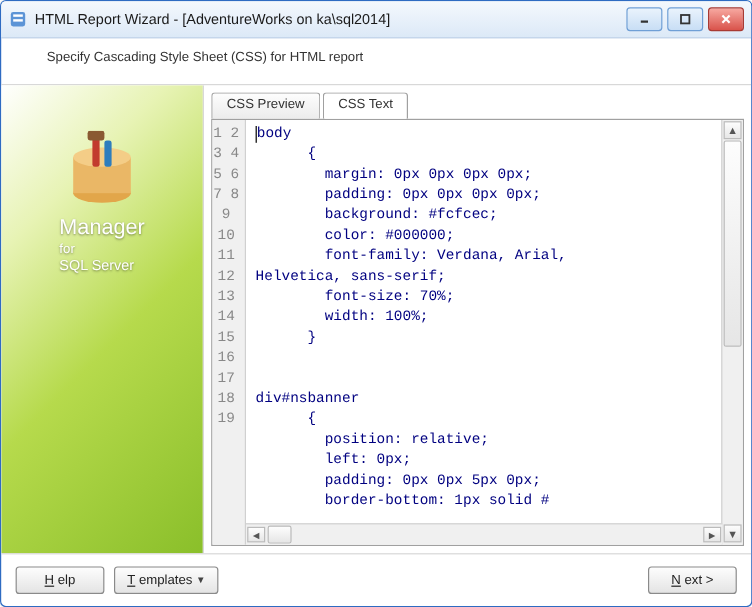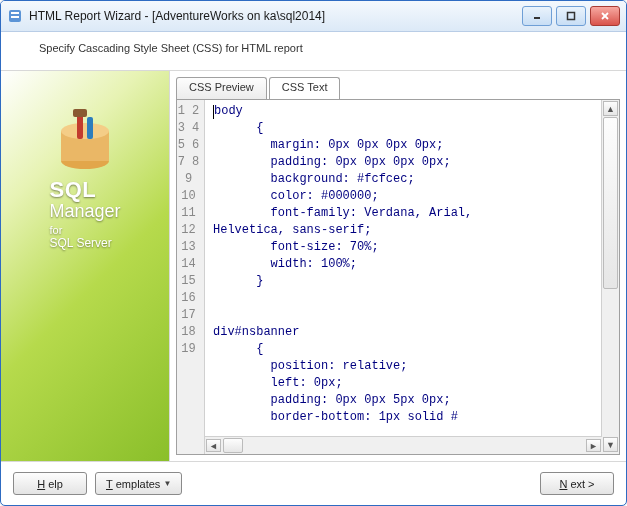--- a/index.html
+++ b/index.html
@@ -86,21 +86,20 @@
         <svg width="64" height="64" viewBox="0 0 64 64">
           <ellipse cx="32" cy="52" rx="24" ry="8" fill="#e2a64a"></ellipse>
           <rect x="8" y="22" width="48" height="30" fill="#eab766"></rect>
           <ellipse cx="32" cy="22" rx="24" ry="8" fill="#f4cd87"></ellipse>
           <rect x="24" y="4" width="6" height="26" rx="2" fill="#c23b2e"></rect>
           <rect x="34" y="8" width="6" height="22" rx="2" fill="#2e7dbd"></rect>
           <rect x="20" y="0" width="14" height="8" rx="2" fill="#8a5a32"></rect>
         </svg>
       </div>
       <div class="side-text">
-        <div class="l1">SQL</div>
         <div class="l2">Manager</div>
         <div class="l3">for</div>
         <div class="l4">SQL Server</div>
       </div>
     </div>
 
     <div class="main">
       <div class="tabs">
         <div class="tab">CSS Preview</div>
         <div class="tab active">CSS Text</div>

